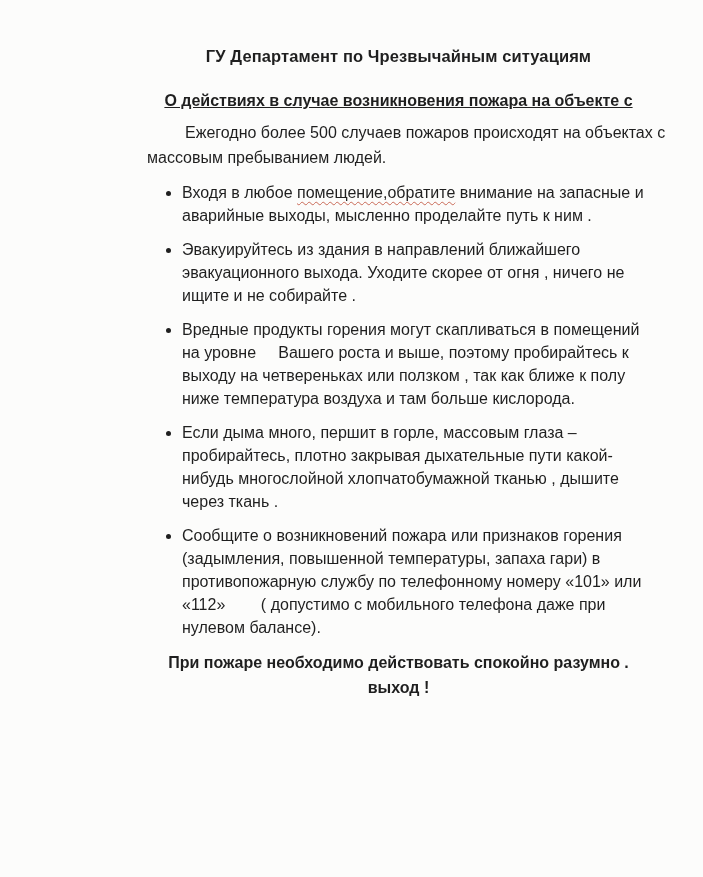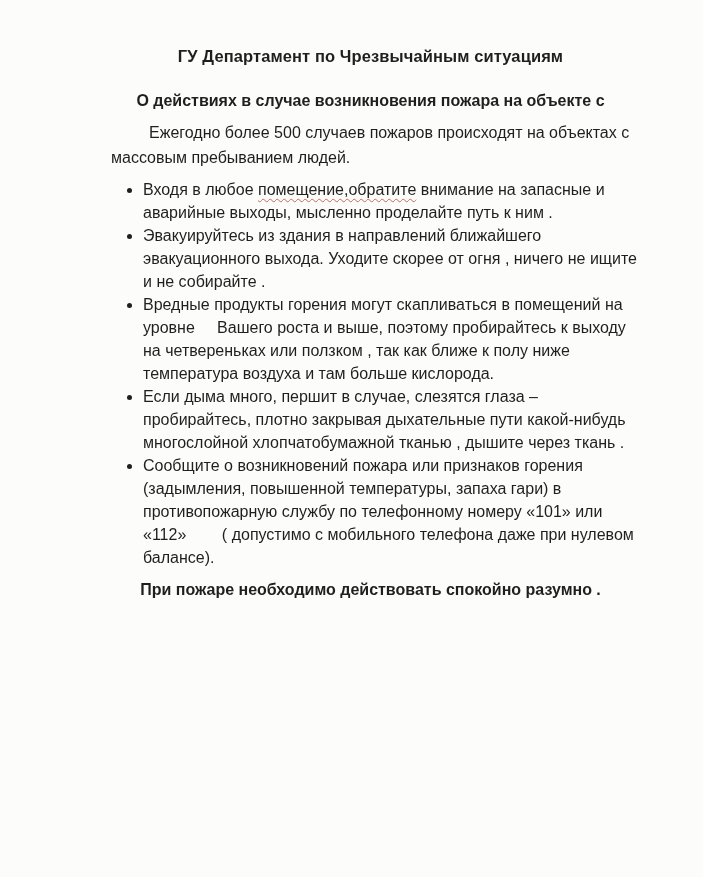--- a/index.html
+++ b/index.html
@@ -12,59 +12,60 @@
   .page {
     position: relative;
     width: 703px;
     height: 877px;
     background: var(--page-bg);
     font-family: "Liberation Sans", sans-serif;
     color: var(--ink);
     box-sizing: border-box;
     padding-top: 44px;
     overflow: hidden;
+    padding-left: 28px;
   }
   .doc {
     width: 535px;
     margin-left: 103px;
   }
   .hline {
     text-align: center;
     font-weight: bold;
     font-size: 16.5px;
     line-height: 24px;
     margin: 0 0 11px 0;
     letter-spacing: 0.1px;
   }
-  .title { margin-top: 21px; }
+  .title { margin-top: 21px; text-decoration: underline; }
   .tline {
     text-align: center;
     font-weight: bold;
     font-size: 16px;
     line-height: 24px;
     white-space: pre-wrap;
   }
   .intro {
     font-size: 16px;
     line-height: 25px;
     text-indent: 38px;
-    margin: 7px 0 0 8px;
+    margin: 7px 0 0 16px;
     white-space: pre-wrap;
   }
   ul.blist {
     margin: 8px 0 0 0;
     padding: 0 0 0 40px;
     width: 495px;
     box-sizing: content-box;
     list-style: disc outside;
   }
   ul.blist li {
     font-size: 16px;
     line-height: 23px;
-    margin: 0;
+    margin: 11px;
     white-space: pre-wrap;
   }
   .spell {
     text-decoration-line: underline;
     text-decoration-style: wavy;
     text-decoration-color: var(--spell);
     text-decoration-thickness: 1px;
     text-underline-offset: 3px;
   }
   .footer { margin-top: 8px; }
@@ -87,22 +88,23 @@
     <div class="title">
       <div class="tline">О действиях в случае возникновения пожара на объекте с</div>
     </div>
 
     <p class="intro">Ежегодно более 500 случаев пожаров происходят на объектах с массовым пребыванием людей.</p>
 
     <ul class="blist">
       <li><span>Входя в любое </span><span class="spell">помещение,обратите</span><span> внимание на запасные и аварийные выходы, мысленно проделайте путь к ним .</span></li>
       <li>Эвакуируйтесь из здания в направлений ближайшего эвакуационного выхода. Уходите скорее от огня , ничего не ищите и не собирайте .</li>
       <li>Вредные продукты горения могут скапливаться в помещений на уровне&nbsp;&nbsp;&nbsp;&nbsp; Вашего роста и выше, поэтому пробирайтесь к выходу на четвереньках или ползком , так как ближе к полу ниже температура воздуха и там больше кислорода.</li>
-      <li>Если дыма много, першит в случае, слезятся глаза – пробирайтесь, плотно закрывая дыхательные пути какой-нибудь многослойной хлопчатобумажной тканью , дышите через ткань .</li>
+      <li>Если дыма много, першит в горле, массовым глаза – пробирайтесь, плотно закрывая дыхательные пути какой-нибудь многослойной хлопчатобумажной тканью , дышите через ткань .</li>
       <li>Сообщите о возникновений пожара или признаков горения (задымления, повышенной температуры, запаха гари) в противопожарную службу по телефонному номеру «101» или «112»&nbsp;&nbsp;&nbsp;&nbsp;&nbsp;&nbsp;&nbsp;&nbsp;( допустимо с мобильного телефона даже при нулевом балансе).</li>
     </ul>
 
     <div class="footer">
       <div class="fline">При пожаре необходимо действовать спокойно разумно .</div>
+      <div class="fline">выход !</div>
     </div>
 
   </div>
 </div>
 
 </body></html>

